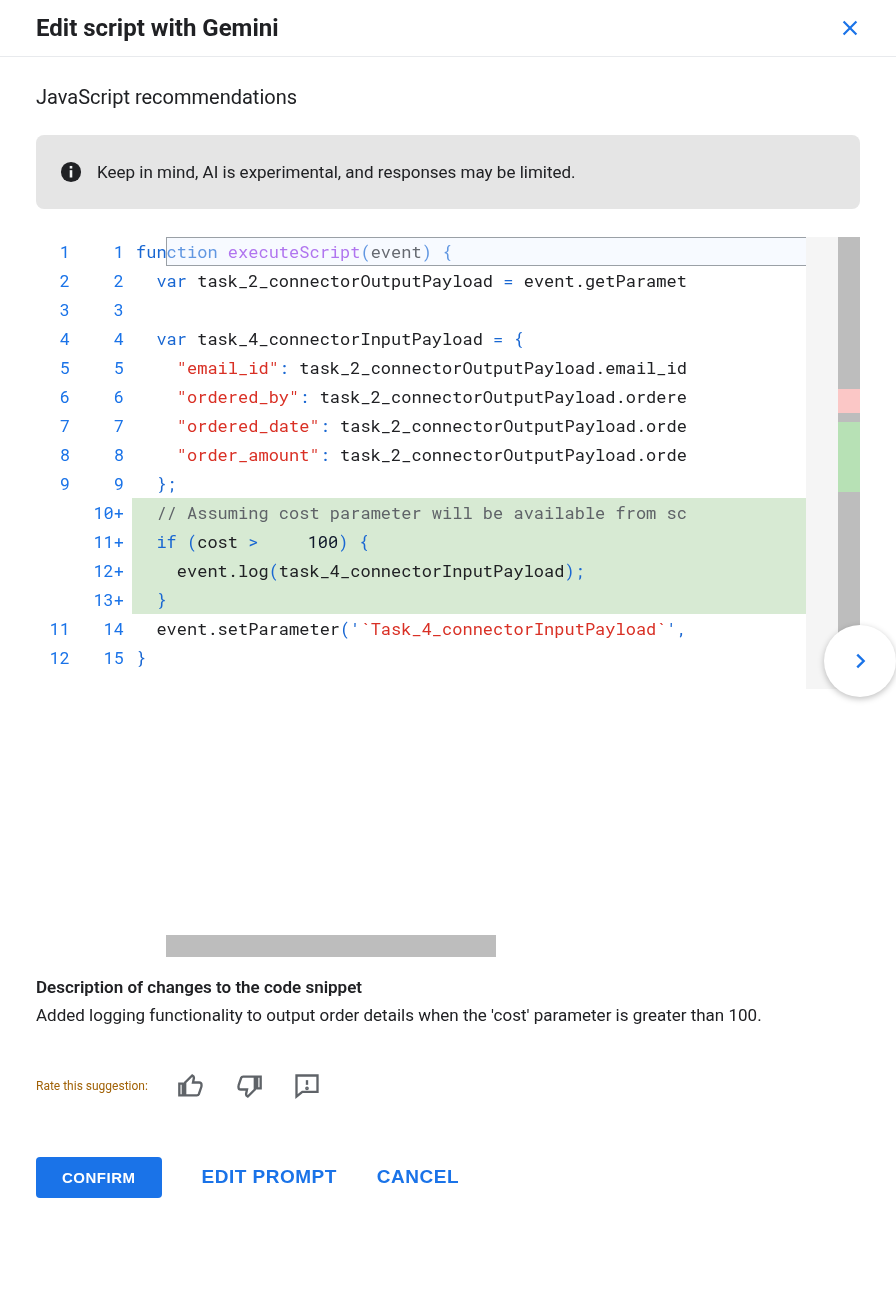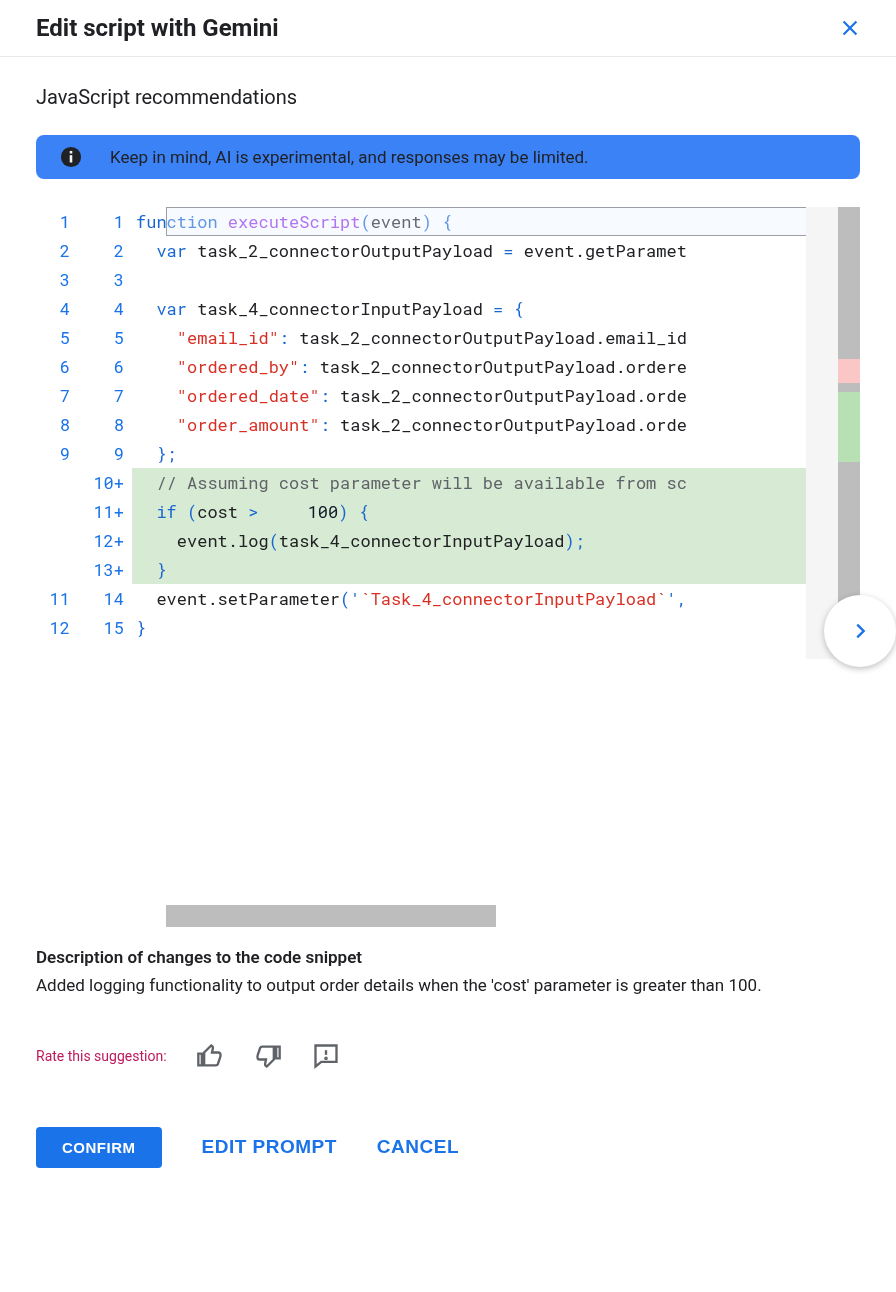--- a/index.html
+++ b/index.html
@@ -27,26 +27,26 @@
     display:flex; align-items:center; justify-content:center;
     cursor: pointer;
     color: #1a73e8;
   }
   .close-btn svg { width: 22px; height: 22px; }
 
   .content { padding: 28px 36px 36px 36px; }
   .subtitle { font-size: 20px; font-weight: 400; margin-bottom: 26px; }
 
   .info-banner {
-    background: #3b82f6;
+    background: #e5e5e5;
     border-radius: 8px;
     display: flex;
     align-items: center;
-    padding: 11px 24px;
-    gap: 28px;
+    padding: 26px 24px;
+    gap: 15px;
     margin-bottom: 28px;
   }
   .info-banner .info-icon {
     width: 22px; height: 22px;
     display:flex; align-items:center; justify-content:center;
   }
   .info-banner .info-icon svg{ width:22px; height:22px; }
   .info-banner .info-text {
     font-size: 17px;
     color: #202124;
@@ -166,21 +166,21 @@
     color:#202124;
     line-height:1.5;
   }
 
   .rate-row {
     margin-top:42px;
     display:flex;
     align-items:center;
     gap:28px;
   }
-  .rate-label { font-size:14px; color:#be185d; }
+  .rate-label { font-size:12px; color:#a16207; }
   .rate-btn { width:30px; height:30px; display:flex; align-items:center; justify-content:center; cursor:pointer; color:#5f6368; }
   .rate-btn svg{ width:28px; height:28px; }
 
   .actions {
     margin-top:56px;
     display:flex;
     align-items:center;
     gap:40px;
   }
   .btn-confirm {

